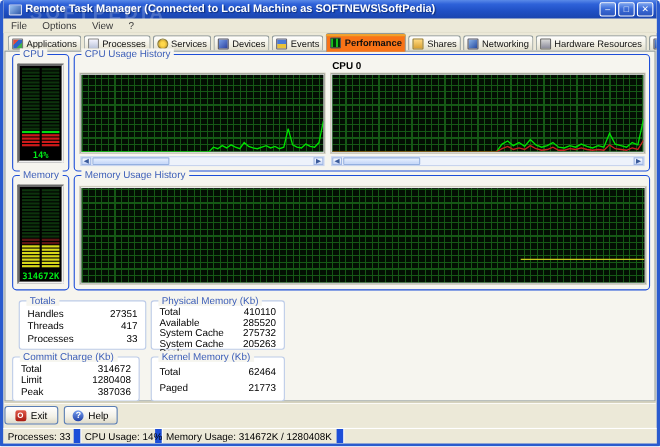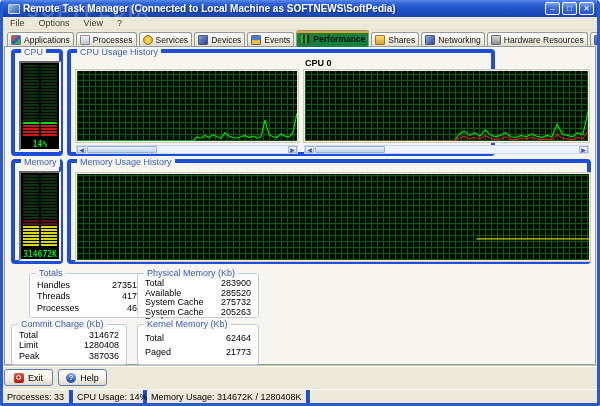--- a/index.html
+++ b/index.html
@@ -23,38 +23,38 @@
   
   .menubar{position:absolute;top:17px;left:0;right:0;height:13px;background:#ECE9D8;
     display:flex;align-items:center;font-size:9px;color:#3a3a3a;border-bottom:1px solid #E3E0CE;}
   .menuitem{padding:0 7px;cursor:pointer;}
   
   .tabbar{position:absolute;top:30px;left:0;right:0;height:16px;display:flex;align-items:flex-end;
     padding-left:4px;gap:2px;}
   .tab{display:flex;align-items:center;height:14px;padding:1px 3px;font-size:8.5px;color:#111;
     background:linear-gradient(180deg,#FFFFFF,#F2F0E4 55%,#E0DDCB);
     border:1px solid #919B9C;border-bottom:none;border-radius:3px 3px 0 0;cursor:pointer;white-space:nowrap;}
-  .tab.sel{height:17px;background:#15803d;position:relative;z-index:6;margin-bottom:-1px;font-weight:bold;}
+  .tab.sel{height:17px;background:#f97316;position:relative;z-index:6;margin-bottom:-1px;font-weight:bold;}
   .tab.sel::before{content:"";position:absolute;top:0;left:-1px;right:-1px;height:2px;
     background:#EFA12D;border-radius:3px 3px 0 0;}
   .tabicon{width:10px;height:10px;margin-right:3px;flex:0 0 auto;border-radius:1px;}
   .ti-applications{background:linear-gradient(135deg,#e04a3a 0 32%,#2f62c8 32% 64%,#3fae4a 64%);border:1px solid #777;}
   .ti-processes{background:linear-gradient(180deg,#f4f4ff,#b9c2d8);border:1px solid #888;}
   .ti-services{background:radial-gradient(circle,#ffd84a 30%,#b88a20 100%);border:1px solid #8a7a30;border-radius:50%;}
   .ti-devices{background:linear-gradient(135deg,#7aa0e8,#2a3f9e);border:1px solid #556;}
   .ti-events{background:linear-gradient(180deg,#4a7ad8 55%,#e8c23a 55%);border:1px solid #667;}
   .ti-performance{background:#042c08 repeating-linear-gradient(90deg,#15c21a 0 2px,#04300a 2px 4px);border:1px solid #555;}
   .ti-shares{background:linear-gradient(180deg,#ffd980,#d8a030);border:1px solid #9a7a20;}
   .ti-networking{background:linear-gradient(135deg,#8ab4e8,#23479e);border:1px solid #556;}
   .ti-hardware-resources{background:linear-gradient(180deg,#d8d8d8,#8a8a9a);border:1px solid #666;}
   .ti-netstat{background:linear-gradient(135deg,#5a8ad8,#1a3a8e);border:1px solid #556;}
   
   .content{position:absolute;left:1px;right:1px;top:46px;height:319px;background:#F6F5EF;
     border:1px solid #919B9C;}
-  .groupbox{position:absolute;border:4px solid #1d4ed8;border-radius:4px;}
+  .groupbox{position:absolute;border:1px solid #1d4ed8;border-radius:4px;}
   .glabel{position:absolute;top:-6px;left:6px;font-size:9px;color:#3C5EB8;background:#F6F5EF;
     padding:0 3px;white-space:nowrap;}
   
   .gauge{position:absolute;left:4px;top:8px;width:42px;height:90px;background:#000;
     border:2px solid;border-color:#6a6a6a #f2f2f2 #f2f2f2 #6a6a6a;}
   .ledwrap{position:absolute;top:2px;left:0;right:0;}
   .ledrow{display:flex;justify-content:center;gap:2px;height:3px;}
   .seg{width:16px;height:2px;}
   .gvalue{position:absolute;bottom:0;left:0;right:0;text-align:center;color:#00E818;
     font-family:"DejaVu Sans Mono",monospace;font-size:8px;font-weight:bold;}
@@ -88,21 +88,21 @@
     border:1px solid #5A7EB5;border-radius:3px;cursor:pointer;}
   .exiticon{width:10px;height:10px;border-radius:2px;background:linear-gradient(180deg,#E05A4A,#A81A10);
     position:relative;}
   .exiticon::after{content:"";position:absolute;left:2.5px;top:2.5px;width:3px;height:3px;
     border:1px solid #fff;border-radius:50%;}
   .helpicon{width:10px;height:10px;border-radius:50%;background:linear-gradient(180deg,#7AA2F0,#2040A8);
     color:#fff;font-size:8px;font-weight:bold;line-height:10px;text-align:center;}
   
   .statusbar{position:absolute;left:0;right:0;bottom:0;height:14px;background:#ECE9D8;
     display:flex;align-items:center;font-size:9px;color:#000;border-top:1px solid #fff;}
-  .spanel{padding:0 4px;height:100%;display:flex;align-items:center;border-right:4px solid #1d4ed8;
+  .spanel{padding:0 4px;height:100%;display:flex;align-items:center;border-right:6px solid #1d4ed8;
     box-shadow:1px 0 0 #fff;white-space:nowrap;}
   .spanel:nth-child(1){width:70px;}
   .spanel:nth-child(2){width:74px;}
 </style>
 </head>
 <body>
 
 <div class="window">
   <div class="watermark">SOFTPEDIA</div>
 
@@ -370,21 +370,21 @@
             </div>
             <div class="ledrow">
               <span class="seg" style="background: rgb(216, 216, 26);"></span>
               <span class="seg" style="background: rgb(216, 216, 26);"></span>
             </div>
           </div>
         <div class="gvalue">314672K</div>
       </div>
     </div>
 
-    <div class="groupbox" style="left:62px;top:2px;width:428px;height:107px;text-decoration:underline;">
+    <div class="groupbox" style="left:62px;top:2px;width:524px;height:107px;text-decoration:underline;">
       <span class="glabel">CPU Usage History</span>
       <div class="graphtitle" style="left:7px;top:17px;">Total Time</div>
       <div class="graph" style="left:5px;top:17px;width:222px;height:72px;">
           <svg viewBox="0 0 100 100" preserveAspectRatio="none">
             <polyline points="0.00,100.00 1.82,100.00 3.64,100.00 5.45,100.00 7.27,100.00 9.09,100.00 10.91,100.00 12.73,100.00 14.55,100.00 16.36,100.00 18.18,100.00 20.00,100.00 21.82,100.00 23.64,100.00 25.45,100.00 27.27,100.00 29.09,100.00 30.91,100.00 32.73,100.00 34.55,100.00 36.36,100.00 38.18,100.00 40.00,100.00 41.82,100.00 43.64,100.00 45.45,100.00 47.27,100.00 49.09,100.00 50.91,100.00 52.73,100.00 54.55,94.00 56.36,96.00 58.18,92.00 60.00,95.00 61.82,91.00 63.64,94.00 65.45,96.00 67.27,88.00 69.09,93.00 70.91,95.00 72.73,96.00 74.55,94.00 76.36,92.00 78.18,95.00 80.00,93.00 81.82,96.00 83.64,94.00 85.45,70.00 87.27,91.00 89.09,94.00 90.91,95.00 92.73,90.00 94.55,93.00 96.36,94.00 98.18,88.00 100.00,60.00" fill="none" stroke="#00E000" stroke-width="1.2" vector-effect="non-scaling-stroke"></polyline>
           </svg>
         </div>
       <div class="hscroll" style="left:5px;top:92px;width:222px;">
         <div class="sarrow">◀</div>
         <div class="sthumb"></div>
@@ -408,43 +408,43 @@
 
     <div class="groupbox" style="left:62px;top:112px;width:524px;height:105px;">
       <span class="glabel">Memory Usage History</span>
       <div class="graph" style="left:5px;top:10px;width:514px;height:88px;">
           <svg viewBox="0 0 100 100" preserveAspectRatio="none">
             <polyline points="78,75.40 100,75.40" fill="none" stroke="#C8C81A" stroke-width="1.2" vector-effect="non-scaling-stroke"></polyline>
           </svg>
         </div>
     </div>
 
-    <div class="statgroup" style="left:24px;top:226px;width:116px;height:45px;">
+    <div class="statgroup" style="left:12px;top:226px;width:116px;height:45px;">
       <span class="glabel">Totals</span>
       <div class="sbody">
           <div class="srow">
             <span>Handles</span>
             <span>27351</span>
           </div>
           <div class="srow">
             <span>Threads</span>
             <span>417</span>
           </div>
           <div class="srow">
             <span>Processes</span>
-            <span>46</span>
+            <span>33</span>
           </div>
         </div>
     </div>
     <div class="statgroup" style="left:132px;top:226px;width:122px;height:45px;">
       <span class="glabel">Physical Memory (Kb)</span>
       <div class="sbody">
           <div class="srow">
             <span>Total</span>
-            <span>283900</span>
+            <span>410110</span>
           </div>
           <div class="srow">
             <span>Available</span>
             <span>285520</span>
           </div>
           <div class="srow">
             <span>System Cache</span>
             <span>275732</span>
           </div>
           <div class="srow">

